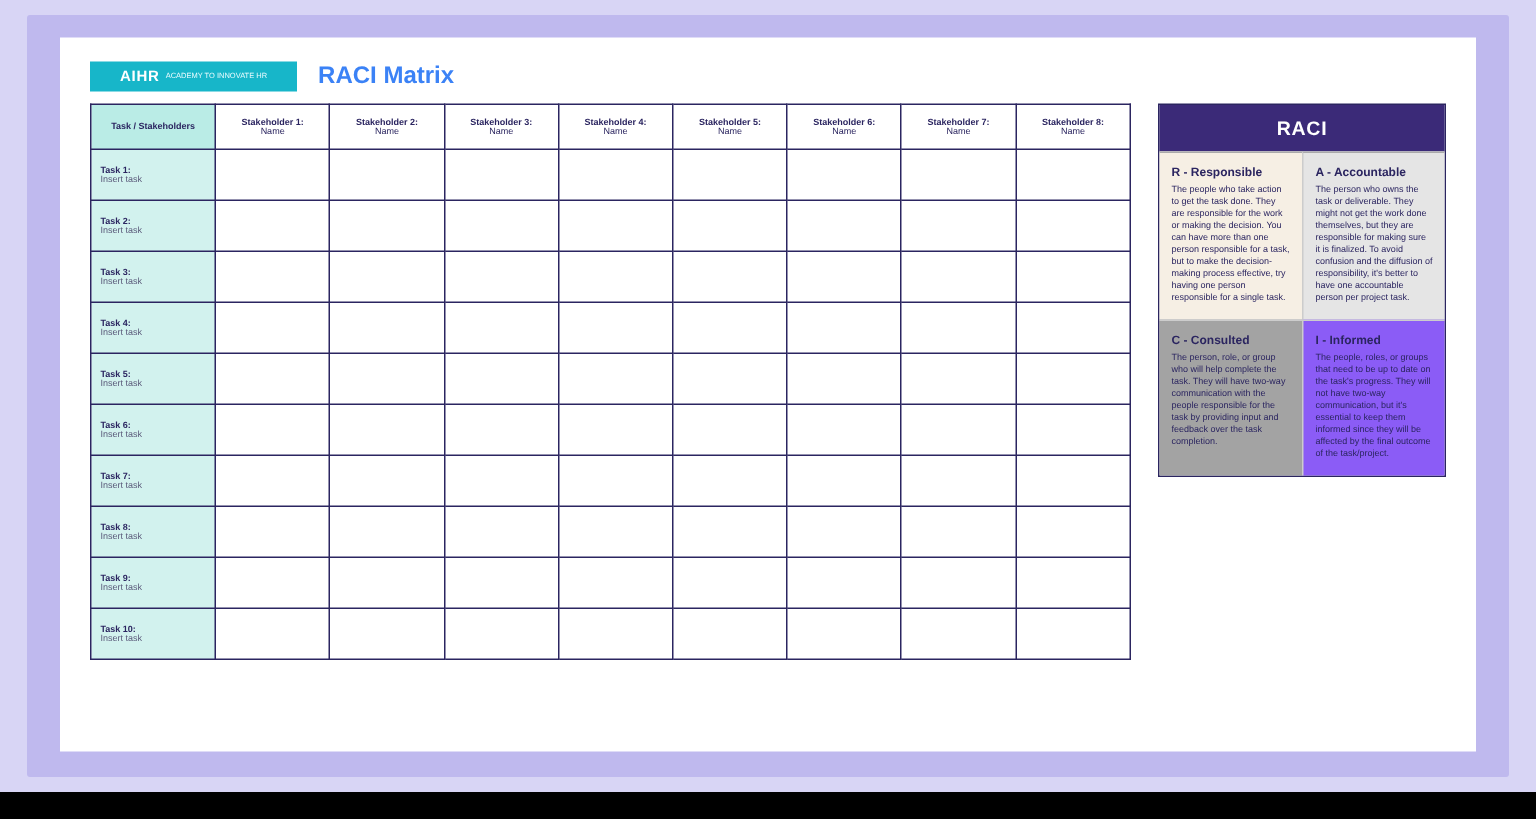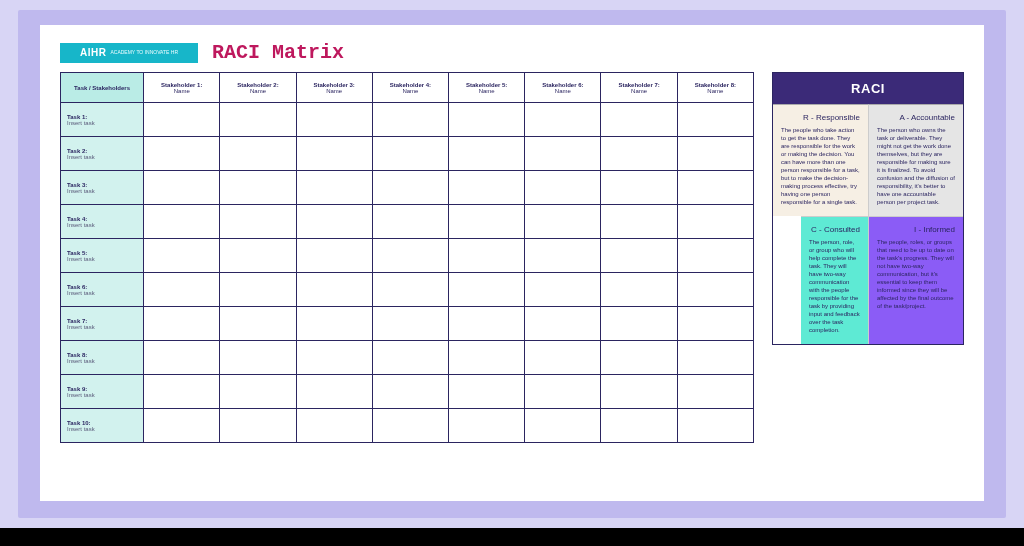--- a/index.html
+++ b/index.html
@@ -42,24 +42,23 @@
     gap: 4px;
   }
   .logo-sub {
     font-weight: 400;
     font-size: 5px;
     line-height: 5px;
     color: #eafcff;
     letter-spacing: 0;
   }
   .title {
-    font-size: 20px;
+    font-size: 16px;
     font-weight: 800;
-    color: #be185d;
-    font-family: Liberation Mono, monospace;
+    color: #3b82f6;
   }
   .content-row {
     display: flex;
     gap: 18px;
     flex: 1;
     min-height: 0;
   }
   .matrix-wrap {
     flex: 1;
     min-width: 0;
@@ -124,28 +123,27 @@
     grid-template-rows: auto auto;
   }
   .legend-cell {
     padding: 8px 8px 10px 8px;
     border-top: 1px solid #aaa;
   }
   .legend-cell + .legend-cell { border-left: 1px solid #ccc; }
   .legend-row2 .legend-cell { border-top: 1px solid #ccc; }
   .lc-r { background: #f6efe4; }
   .lc-a { background: #e5e5e5; }
-  .lc-c { background: #5eead4; margin-left: 28px; }
+  .lc-c { background: #a3a3a3; }
   .lc-i { background: #8b5cf6; }
   .legend-head {
     font-size: 8px;
-    font-weight: 400;
+    font-weight: 700;
     color: #2b2560;
     margin-bottom: 4px;
-    text-align: right;
   }
   .legend-body {
     font-size: 6px;
     line-height: 8px;
     color: #2b2560;
   }
   .bottom-bar {
     position: absolute;
     left: 0; right: 0; bottom: 0;
     height: 18px;

